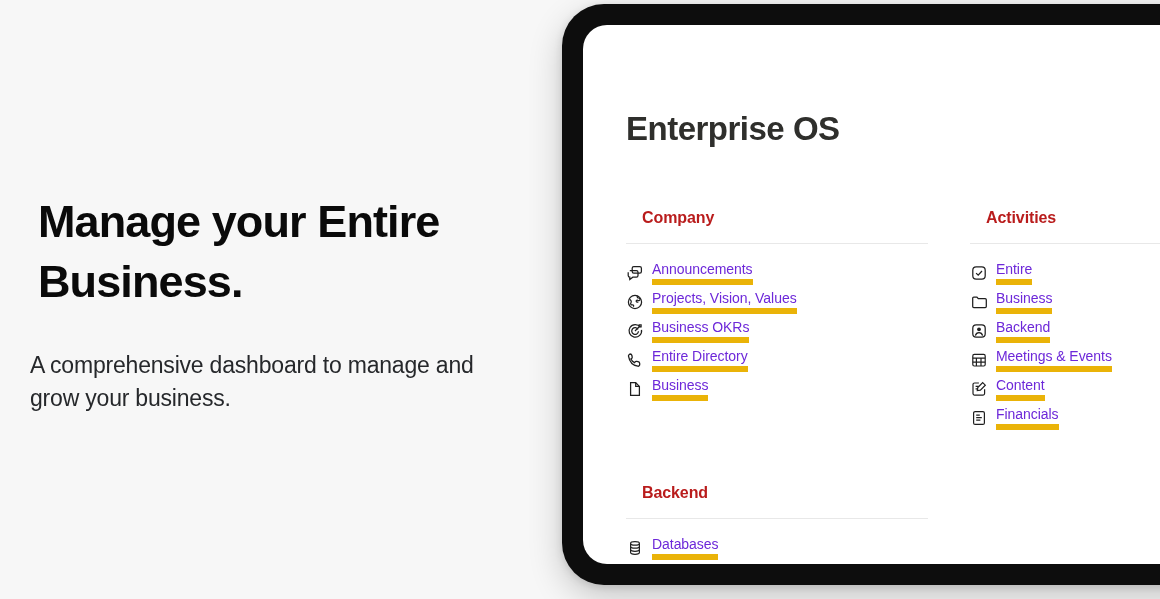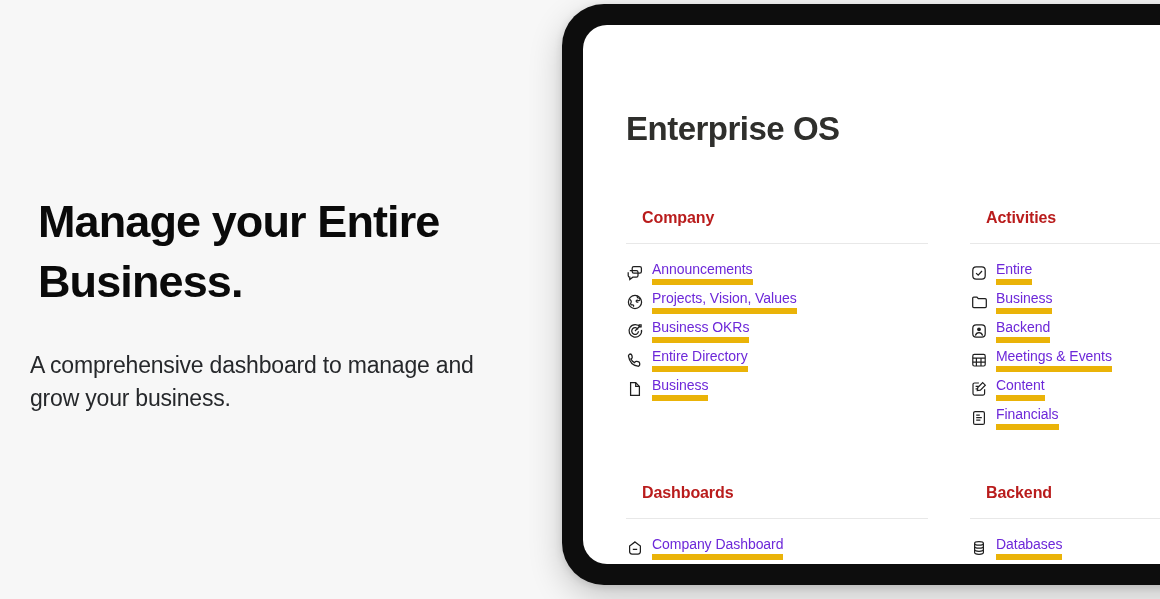--- a/index.html
+++ b/index.html
@@ -284,47 +284,20 @@
                   <rect x="2.6" y="1.6" width="10.8" height="12.8" rx="1.5"></rect>
                   <path d="M5.2 5.1h3.6M5.2 7.6h5.6M5.2 10.1h4.2"></path>
                 </svg>
               </span>
               <span class="link-label">Financials</span>
             </li>
 
           </ul>
         </div>
 
-        <div class="col-block spacer-top">
-          <h3 class="section-title">Dashboards</h3>
-          <div class="section-rule"></div>
-          <ul class="link-list">
-
-            <li class="link-item">
-              <span class="link-icon">
-                <svg viewBox="0 0 16 16" fill="none" stroke="currentColor" stroke-width="1.25">
-                  <path d="M8 1.9L13.4 6v5.6c0 1.4-1.1 2.5-2.5 2.5H5.1c-1.4 0-2.5-1.1-2.5-2.5V6z"></path>
-                  <path d="M5.8 9.4h4.4"></path>
-                </svg>
-              </span>
-              <span class="link-label">Company Dashboard</span>
-            </li>
-
-            <li class="link-item">
-              <span class="link-icon">
-                <svg viewBox="0 0 16 16" fill="none" stroke="currentColor" stroke-width="1.25">
-                  <path d="M8 1.9L13.4 6v5.6c0 1.4-1.1 2.5-2.5 2.5H5.1c-1.4 0-2.5-1.1-2.5-2.5V6z"></path>
-                  <path d="M5.8 9.4h4.4"></path>
-                </svg>
-              </span>
-              <span class="link-label">My Dashboard</span>
-            </li>
-
-          </ul>
-        </div>
 
         <div class="col-block spacer-top">
           <h3 class="section-title">Backend</h3>
           <div class="section-rule"></div>
           <ul class="link-list">
 
             <li class="link-item">
               <span class="link-icon">
                 <svg viewBox="0 0 16 16" fill="none" stroke="currentColor" stroke-width="1.2">
                   <ellipse cx="8" cy="3.4" rx="4.4" ry="1.7"></ellipse>

